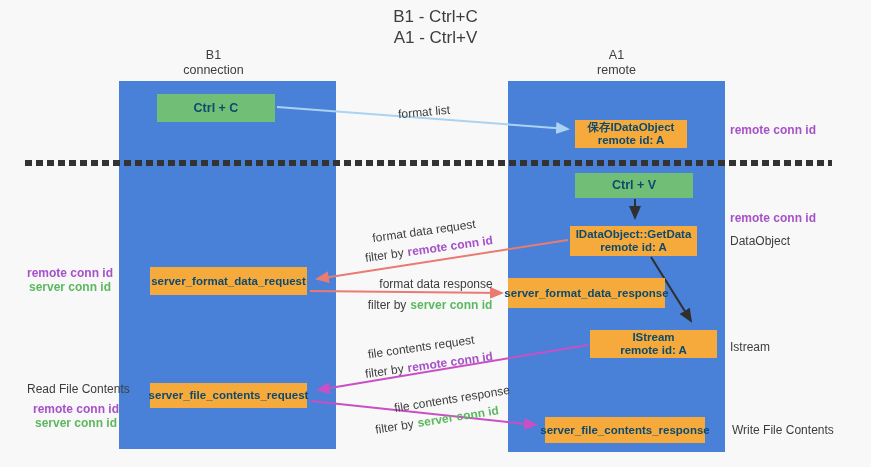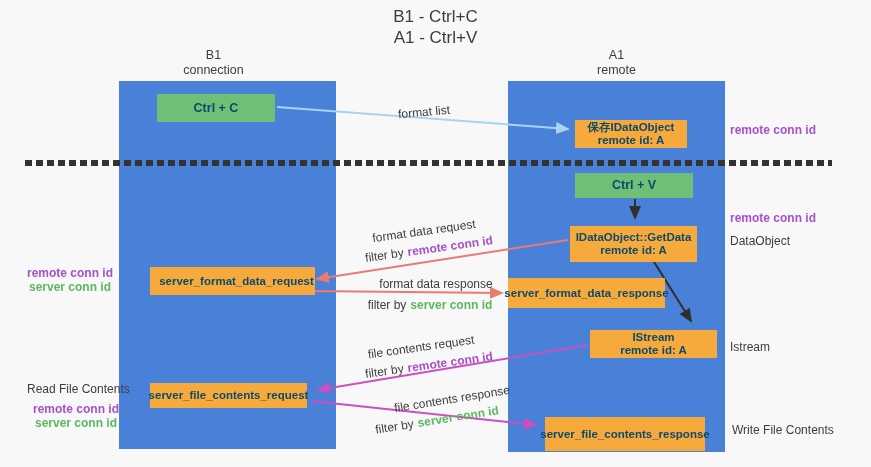--- a/index.html
+++ b/index.html
@@ -22,26 +22,26 @@
   .lane-right{left:508px;height:371px;}
   .dashed{position:absolute;left:25px;top:160px;width:807px;height:6px;
           background:repeating-linear-gradient(90deg,#333 0,#333 7px,transparent 7px,transparent 11px);}
   .box{position:absolute;display:flex;flex-direction:column;align-items:center;justify-content:center;
        color:#0c4a6e;font-size:11.5px;font-weight:600;line-height:13px;text-align:center;}
   .green{background:var(--box-green);}
   .orange{background:var(--box-orange);}
   .b-ctrlc{left:157px;top:94px;width:118px;height:28px;font-size:12.5px;}
   .b-save{left:575px;top:120px;width:112px;height:28px;}
   .b-ctrlv{left:575px;top:173px;width:118px;height:25px;font-size:12.5px;}
-  .b-getdata{left:570px;top:226px;width:127px;height:36px;}
-  .b-fmtreq{left:150px;top:267px;width:157px;height:28px;padding-left:8px;}
+  .b-getdata{left:570px;top:226px;width:127px;height:30px;}
+  .b-fmtreq{left:150px;top:267px;width:157px;height:28px;}
   .b-fmtresp{left:508px;top:278px;width:157px;height:30px;}
   .b-istream{left:590px;top:330px;width:127px;height:28px;}
   .b-filereq{left:150px;top:383px;width:157px;height:25px;}
-  .b-fileresp{left:545px;top:417px;width:160px;height:34px;}
+  .b-fileresp{left:545px;top:417px;width:160px;height:26px;}
   .ann{position:absolute;font-size:12px;line-height:14px;white-space:nowrap;}
   .ann-purple{color:var(--text-purple);font-weight:700;}
   .ann-green{color:var(--text-green);font-weight:700;}
   .ann-dark{color:var(--text-dark);}
   .flabel{position:absolute;font-size:12px;color:var(--text-dark);white-space:nowrap;
           transform:translate(-50%,-50%);}
   .flabel .key-purple{color:var(--text-purple);font-weight:700;}
   .flabel .key-green{color:var(--text-green);font-weight:700;}
   .flabel .pfx{margin-right:4px;}
   .r5{transform:translate(-50%,-50%) rotate(-5deg);}

